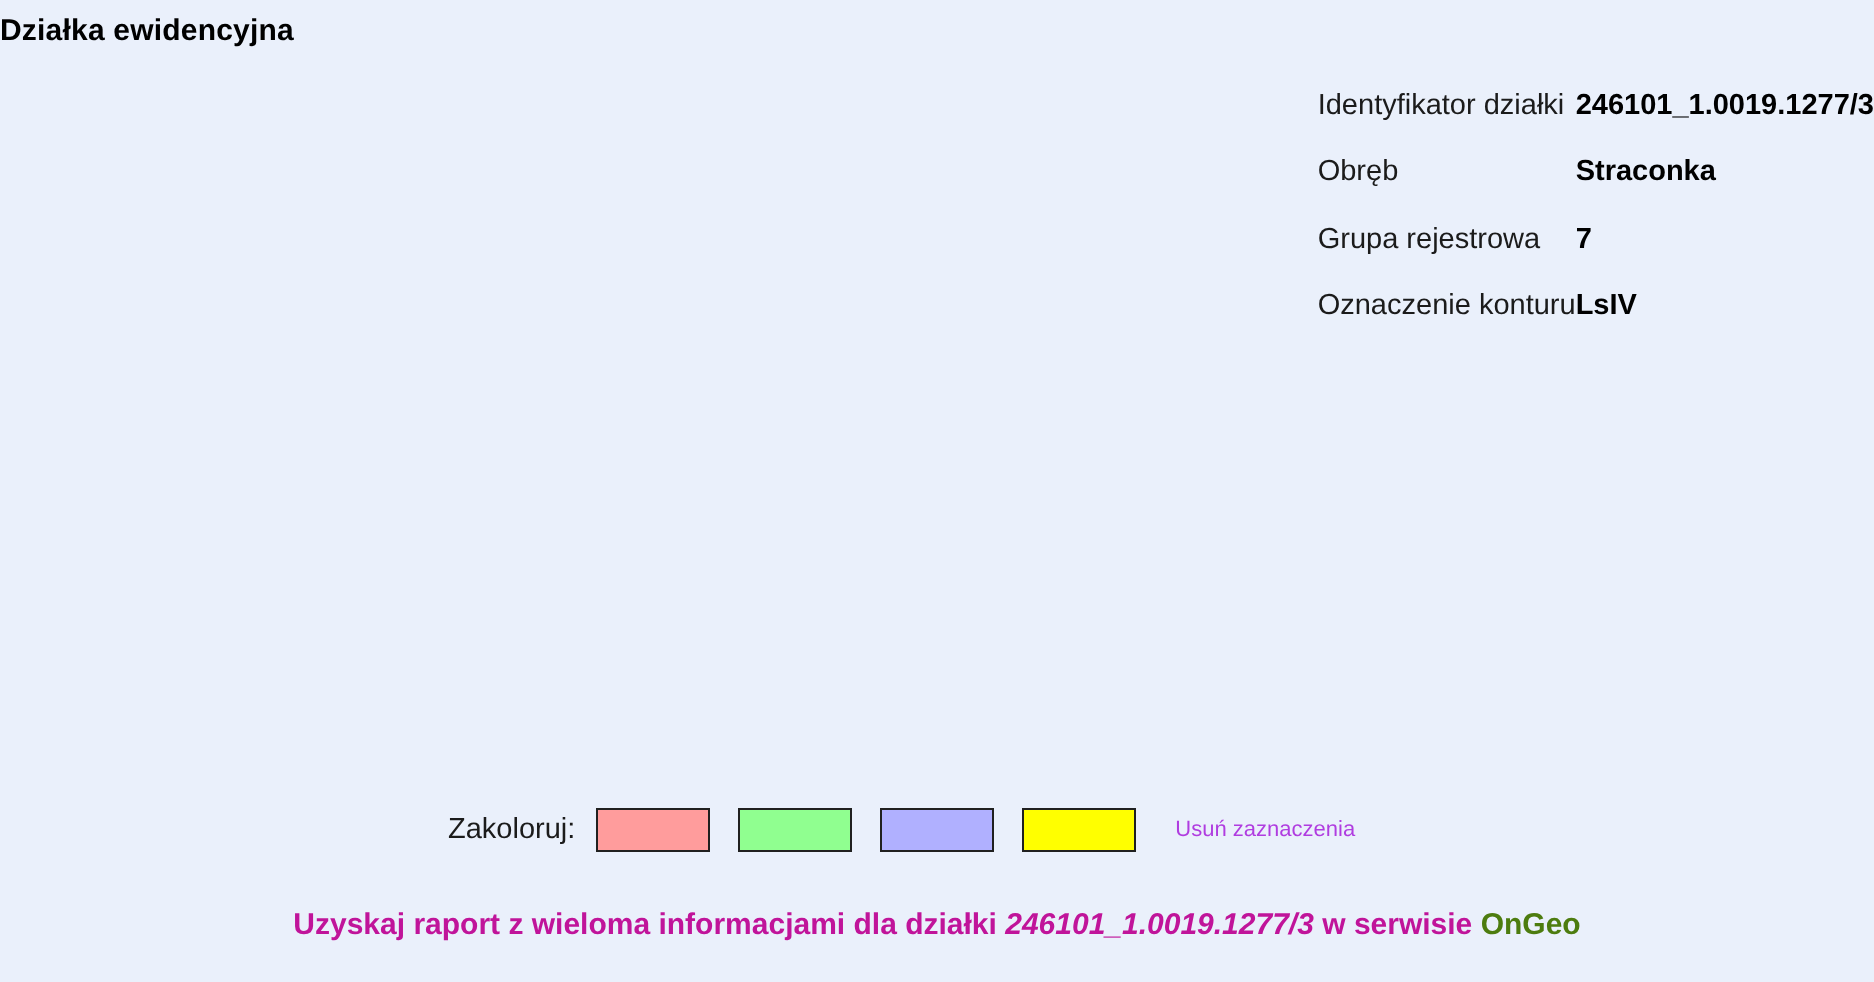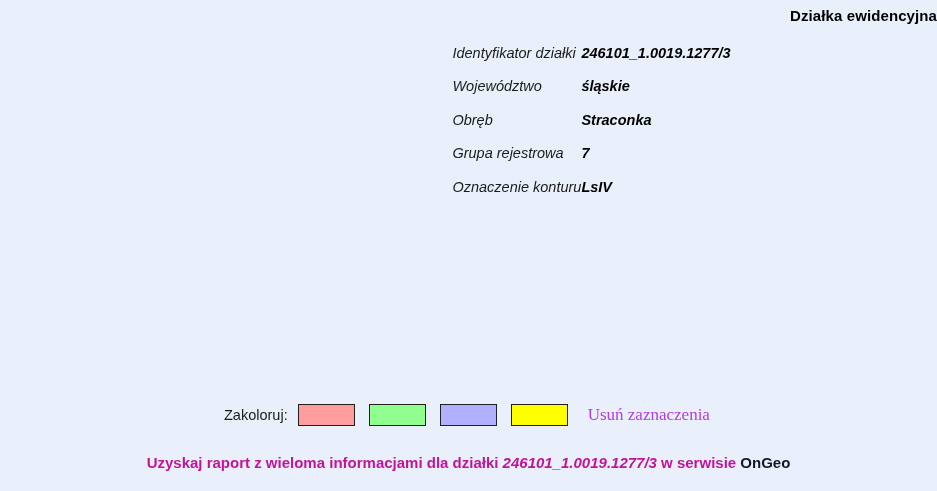--- a/index.html
+++ b/index.html
@@ -14,32 +14,31 @@
     color: #000;
     overflow: hidden;
   }
   .page {
     position: relative;
     width: 937px;
     height: 491px;
     box-sizing: border-box;
   }
   .title {
-    text-align: right;
+    text-align: left;
     font-size: 15px;
     font-weight: bold;
     color: #000;
     padding-top: 7px;
     letter-spacing: 0.1px;
   }
   .table-wrap {
     margin-top: 12px;
     display: flex;
-    justify-content: center;
-    font-style: italic;
+    justify-content: flex-end;
   }
   table.attrs {
     border-collapse: collapse;
     margin-left: 246px;
   }
   table.attrs td {
     font-size: 14.5px;
     padding: 0;
     vertical-align: middle;
     height: 33.5px;
@@ -72,61 +71,56 @@
   }
   .swatch {
     width: 57px;
     height: 22px;
     border: 1px solid #202020;
     margin-right: 14px;
     box-sizing: border-box;
     cursor: pointer;
   }
   .clear-link {
-    font-size: 17px;
+    font-size: 11px;
     color: #b03de0;
     margin-left: 6px;
     cursor: pointer;
-    font-family: Liberation Serif, serif;
   }
   .footer {
     position: absolute;
     left: 0;
     top: 454px;
     width: 937px;
     text-align: center;
     font-size: 15px;
     font-weight: bold;
     color: #c0149a;
     cursor: pointer;
   }
   .footer .ital {
     font-style: italic;
   }
   .footer .brand {
-    color: #0f172a;
+    color: #4d7c0f;
   }
 </style>
 </head>
 <body>
 
 <div class="page">
 
   <div class="title">Działka ewidencyjna</div>
 
   <div class="table-wrap">
     <table class="attrs">
       <tbody>
         <tr>
           <td class="label">Identyfikator działki</td>
           <td class="value">246101_1.0019.1277/3</td>
-        </tr>
-        <tr>
-          <td class="label">Województwo</td>
-          <td class="value">śląskie</td>
         </tr>
         <tr>
           <td class="label">Obręb</td>
           <td class="value">Straconka</td>
         </tr>
         <tr>
           <td class="label">Grupa rejestrowa</td>
           <td class="value">7</td>
         </tr>
         <tr>

